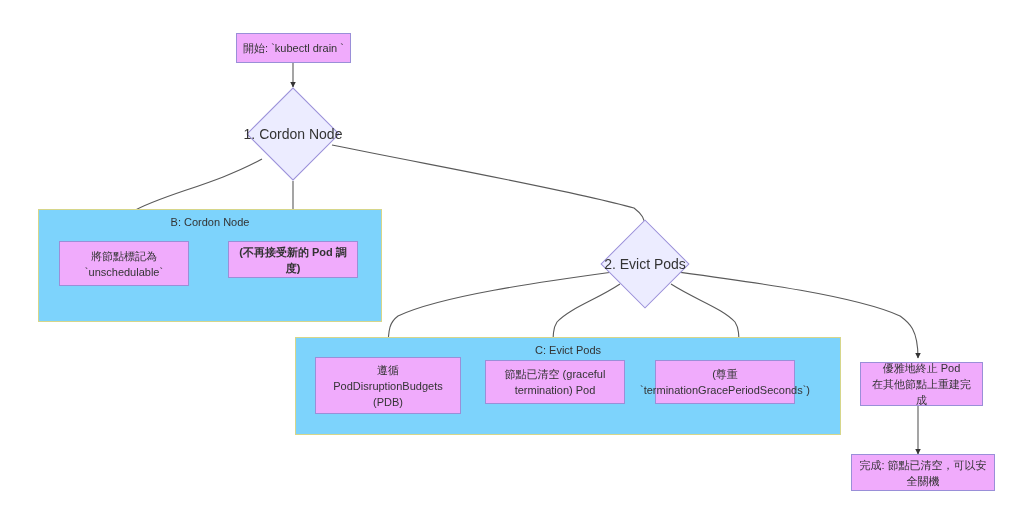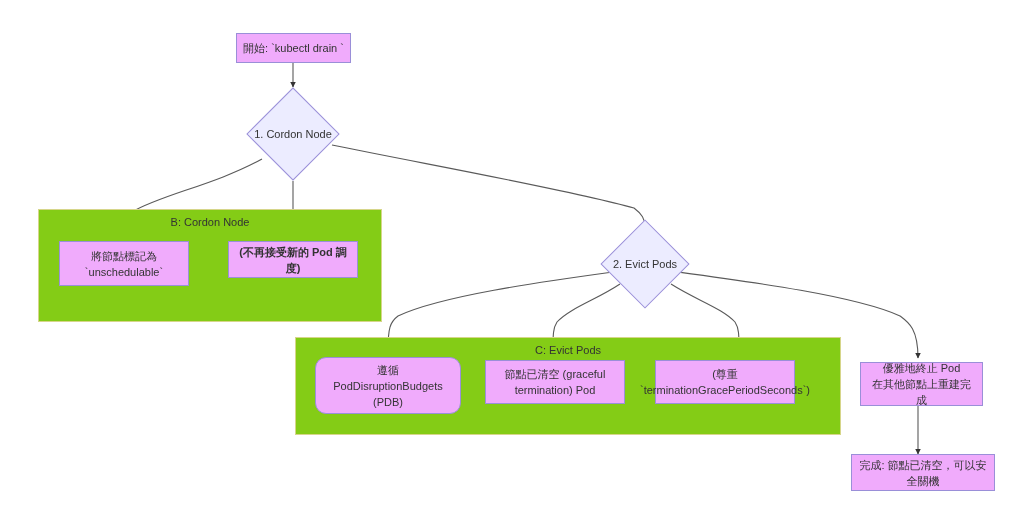--- a/index.html
+++ b/index.html
@@ -22,21 +22,21 @@
   #edge-layer {
     position: absolute;
     left: 0;
     top: 0;
     width: 1024px;
     height: 519px;
     pointer-events: none;
   }
   .subgraph {
     position: absolute;
-    background: #84cc16;
+    background: #7dd3fc;
     border: 1px solid #d6d68a;
     box-sizing: border-box;
   }
   .subgraph-label {
     position: absolute;
     top: 5px;
     left: 0;
     width: 100%;
     text-align: center;
     font-size: 11px;
@@ -68,21 +68,21 @@
     position: absolute;
     left: 50%;
     top: 50%;
     background: #ececff;
     border: 1px solid #9a8fd8;
     box-sizing: border-box;
     transform: translate(-50%, -50%) rotate(45deg);
   }
   .diamond-text {
     position: relative;
-    font-size: 11px;
+    font-size: 14px;
     color: #333333;
     text-align: center;
     line-height: 15px;
     white-space: nowrap;
   }
 </style>
 </head>
 <body>
 
 <div id="diagram-canvas">
@@ -133,21 +133,21 @@
   <div class="node" style="left:59px; top:241px; width:130px; height:45px;">將節點標記為
 `unschedulable`</div>
 
   <div class="node" style="left:228px; top:241px; width:130px; height:37px;font-weight:bold;">(不再接受新的 Pod 調度)</div>
 
   <div class="diamond-wrap" style="left:592px; top:219px; width:106px; height:90px;">
     <span class="diamond-shape" style="width:63px; height:63px;"></span>
     <span class="diamond-text">2. Evict Pods</span>
   </div>
 
-  <div class="node" style="left:315px; top:357px; width:146px; height:57px;border-radius:11px;">遵循
+  <div class="node" style="left:315px; top:357px; width:146px; height:57px;">遵循
 PodDisruptionBudgets
 (PDB)</div>
 
   <div class="node" style="left:485px; top:360px; width:140px; height:44px;">節點已清空 (graceful
 termination) Pod</div>
 
   <div class="node" style="left:655px; top:360px; width:140px; height:44px;">(尊重
 `terminationGracePeriodSeconds`)</div>
 
   <div class="node" style="left:860px; top:362px; width:123px; height:44px;">優雅地終止 Pod

